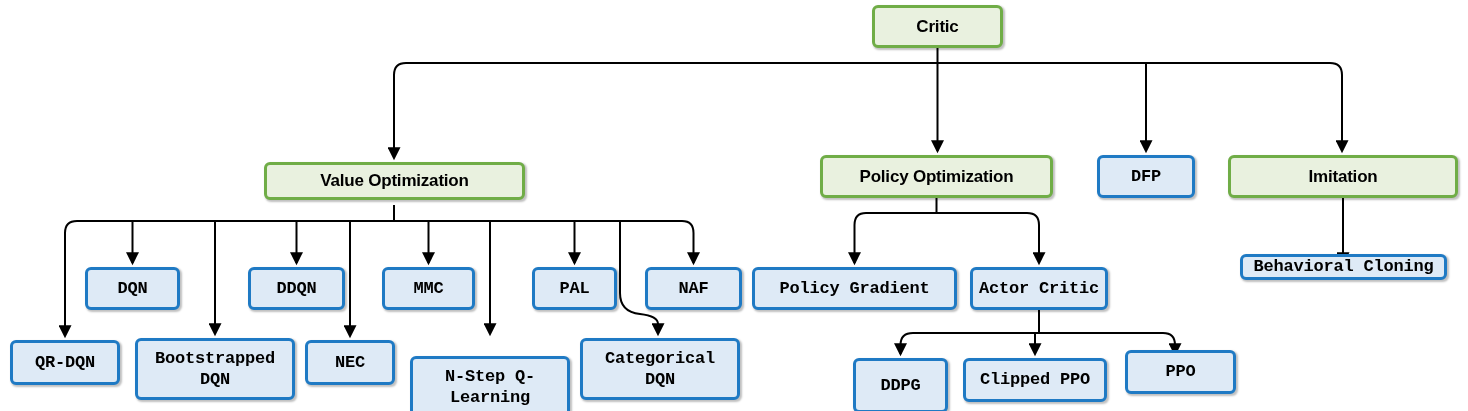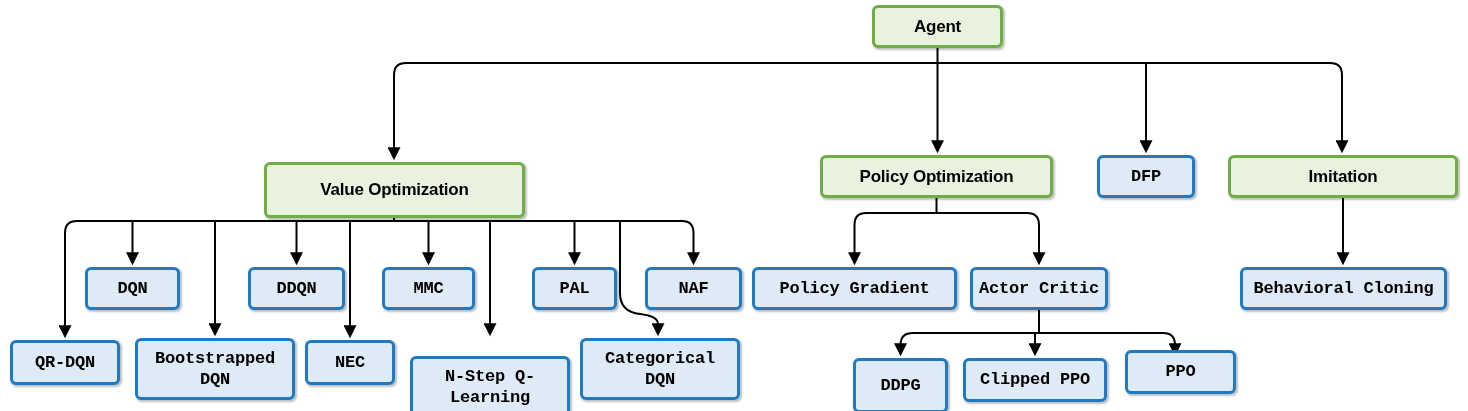--- a/index.html
+++ b/index.html
@@ -74,24 +74,24 @@
       <path d="M913,333 H1163"></path>
       <path d="M913,333 Q900.5,333 900.5,345 V354" marker-end="url(#arrow)"></path>
       <path d="M1035,333 V354" marker-end="url(#arrow)"></path>
       <path d="M1163,333 Q1175,333 1175,345 V354" marker-end="url(#arrow)"></path>
 
       <path d="M1343,198 V263" marker-end="url(#arrow)"></path>
     </g>
   </svg>
 
   <div class="node green" style="left:872px;top:5px;width:131px;height:43px">
-    <span>Agent</span>
+    <span>Critic</span>
   </div>
 
-  <div class="node green" style="left:264px;top:162px;width:261px;height:56px">
+  <div class="node green" style="left:264px;top:162px;width:261px;height:38px">
     <span>Value Optimization</span>
   </div>
   <div class="node green" style="left:820px;top:155px;width:233px;height:43px">
     <span>Policy Optimization</span>
   </div>
   <div class="node blue" style="left:1097px;top:155px;width:98px;height:43px">
     <span>DFP</span>
   </div>
   <div class="node green" style="left:1228px;top:155px;width:230px;height:43px">
     <span>Imitation</span>
@@ -139,17 +139,17 @@
   <div class="node blue" style="left:853px;top:358px;width:95px;height:55px">
     <span>DDPG</span>
   </div>
   <div class="node blue" style="left:963px;top:358px;width:144px;height:44px">
     <span>Clipped PPO</span>
   </div>
   <div class="node blue" style="left:1125px;top:350px;width:111px;height:44px">
     <span>PPO</span>
   </div>
 
-  <div class="node blue" style="left:1240px;top:267px;width:207px;height:43px">
+  <div class="node blue" style="left:1240px;top:254px;width:207px;height:26px">
     <span>Behavioral Cloning</span>
   </div>
 
 </div>
 
 </body></html>

